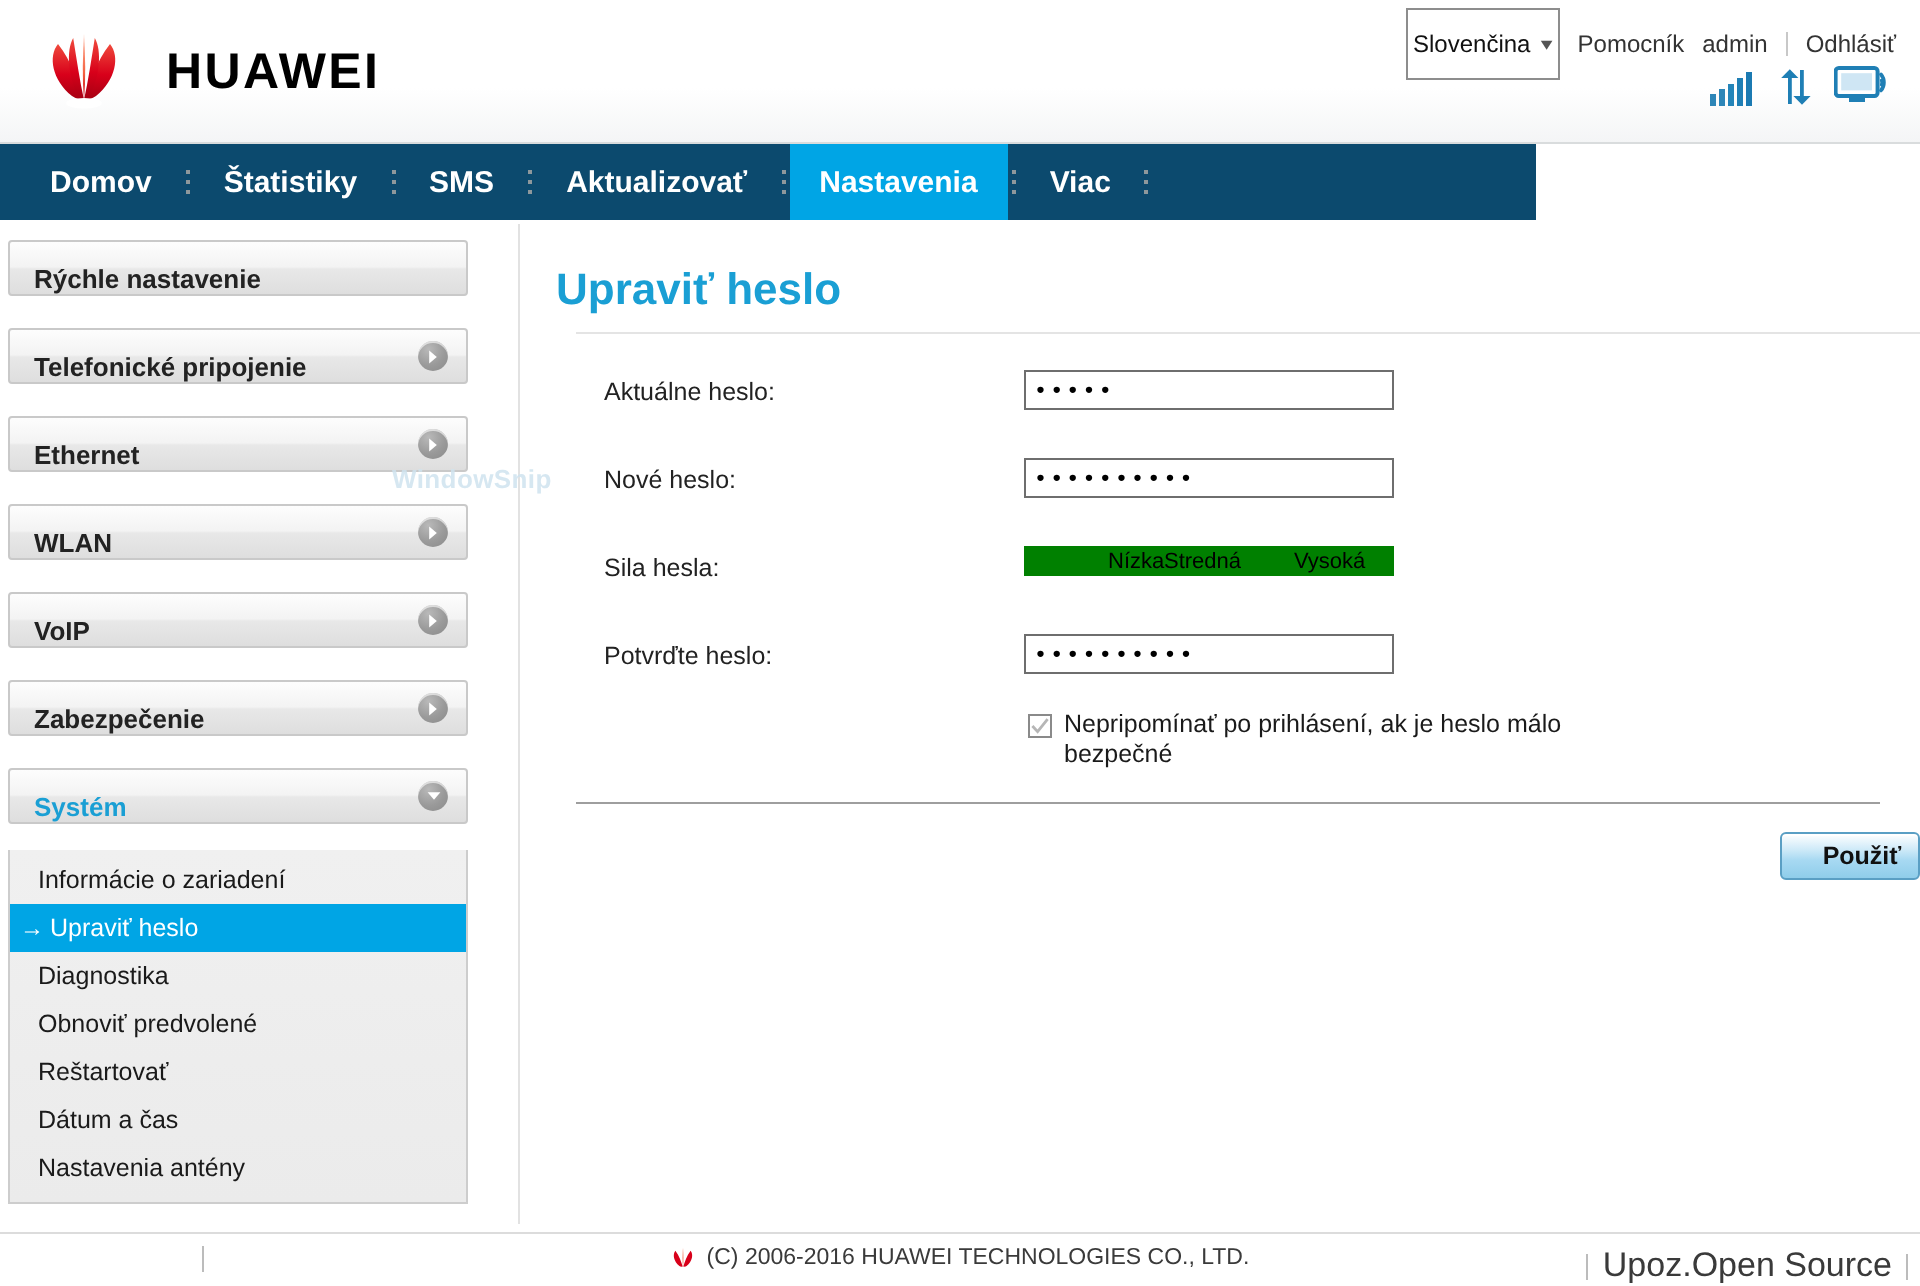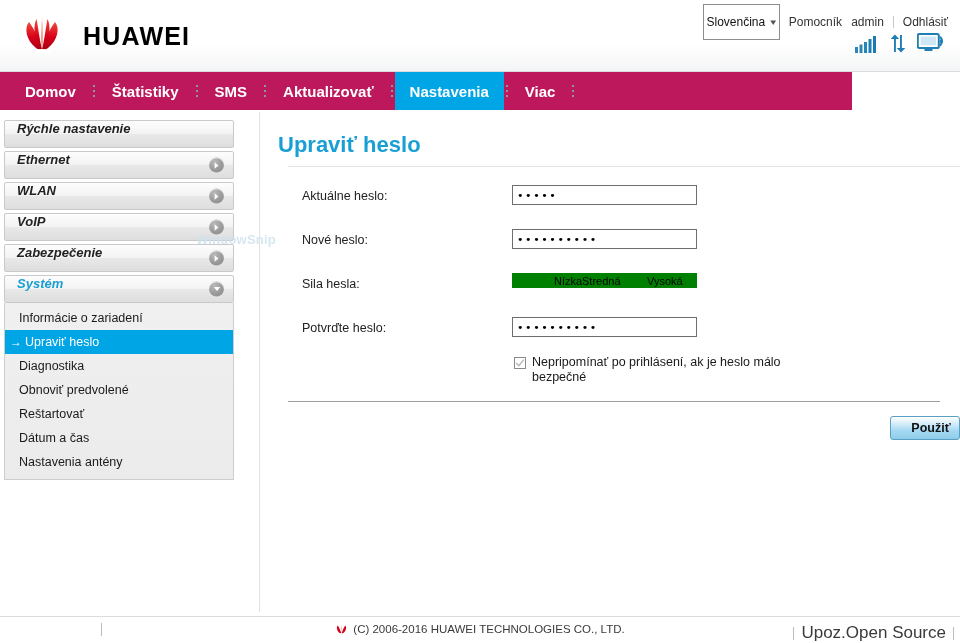--- a/index.html
+++ b/index.html
@@ -49,50 +49,49 @@
   .hdr-link { color:#333; text-decoration:none; cursor:pointer; font-size:12px; }
   .hdr-sep { width:1px; height:12px; background:#c8c8c8; display:inline-block; }
 
   .hdr-icons {
     position:absolute; right:13px; top:33px;
     display:flex; align-items:flex-end; gap:10px;
   }
 
   
   .navbar {
-    position:absolute; left:0; top:72px; width:852px; height:38px;
-    background:#be185d;
+    position:absolute; left:0; top:72px; width:768px; height:38px;
+    background:#0c4a6e;
     display:flex; align-items:stretch;
     padding-left:10px;
   }
   .nav-item {
     display:flex; align-items:center; padding:0 15px;
     color:#ffffff; font-size:15px; font-weight:bold;
     cursor:pointer; white-space:nowrap;
   }
   .nav-item.active { background:#00a5e5; color:#ffffff; }
   .nav-dots {
     display:flex; flex-direction:column; justify-content:center;
     align-items:center; gap:3px; padding:0 2px;
   }
   .nav-dots i { display:block; width:2px; height:2px; background:#8e989c; }
 
   
   .sidebar { position:absolute; left:4px; top:120px; width:230px; }
   .side-item {
     position:relative;
-    height:28px; margin-bottom:3px;
+    height:28px; margin-bottom:16px;
     background: linear-gradient(to bottom, #fdfdfd 0%, #f3f3f3 48%, #e8e8e8 52%, #dedede 100%);
     border:1px solid #c9c9c9;
     border-radius:2px;
-    display:flex; align-items:flex-start;
+    display:flex; align-items:flex-end;
     padding-left:12px;
     font-size:13px; font-weight:bold; color:#222;
     cursor:pointer;
-    font-style:italic;
   }
   .side-item.open { color:#1a9fd4; }
   .side-arrow {
     position:absolute; right:9px; top:50%; transform:translateY(-50%);
     width:15px; height:15px; border-radius:50%;
     background: radial-gradient(circle at 35% 28%, #b9b9b9 0%, #9a9a9a 55%, #8a8a8a 100%);
     box-shadow: inset 0 1px 0 rgba(255,255,255,.6);
     display:flex; align-items:center; justify-content:center;
   }
   .side-arrow svg { display:block; }
@@ -295,20 +294,28 @@
         <i></i>
       </div>
   </div>
 
   <div class="sidebar">
 
     <div class="side-item">
       <span>Rýchle nastavenie</span>
     </div>
 
+    <div class="side-item">
+      <span>Telefonické pripojenie</span>
+      <span class="side-arrow">
+        <svg width="7" height="8" viewBox="0 0 7 8">
+            <path d="M1.6 0.8 L5.4 4 L1.6 7.2 Z" fill="#fff"></path>
+          </svg>
+      </span>
+    </div>
 
     <div class="side-item">
       <span>Ethernet</span>
       <span class="side-arrow">
         <svg width="7" height="8" viewBox="0 0 7 8">
             <path d="M1.6 0.8 L5.4 4 L1.6 7.2 Z" fill="#fff"></path>
           </svg>
       </span>
     </div>
 

